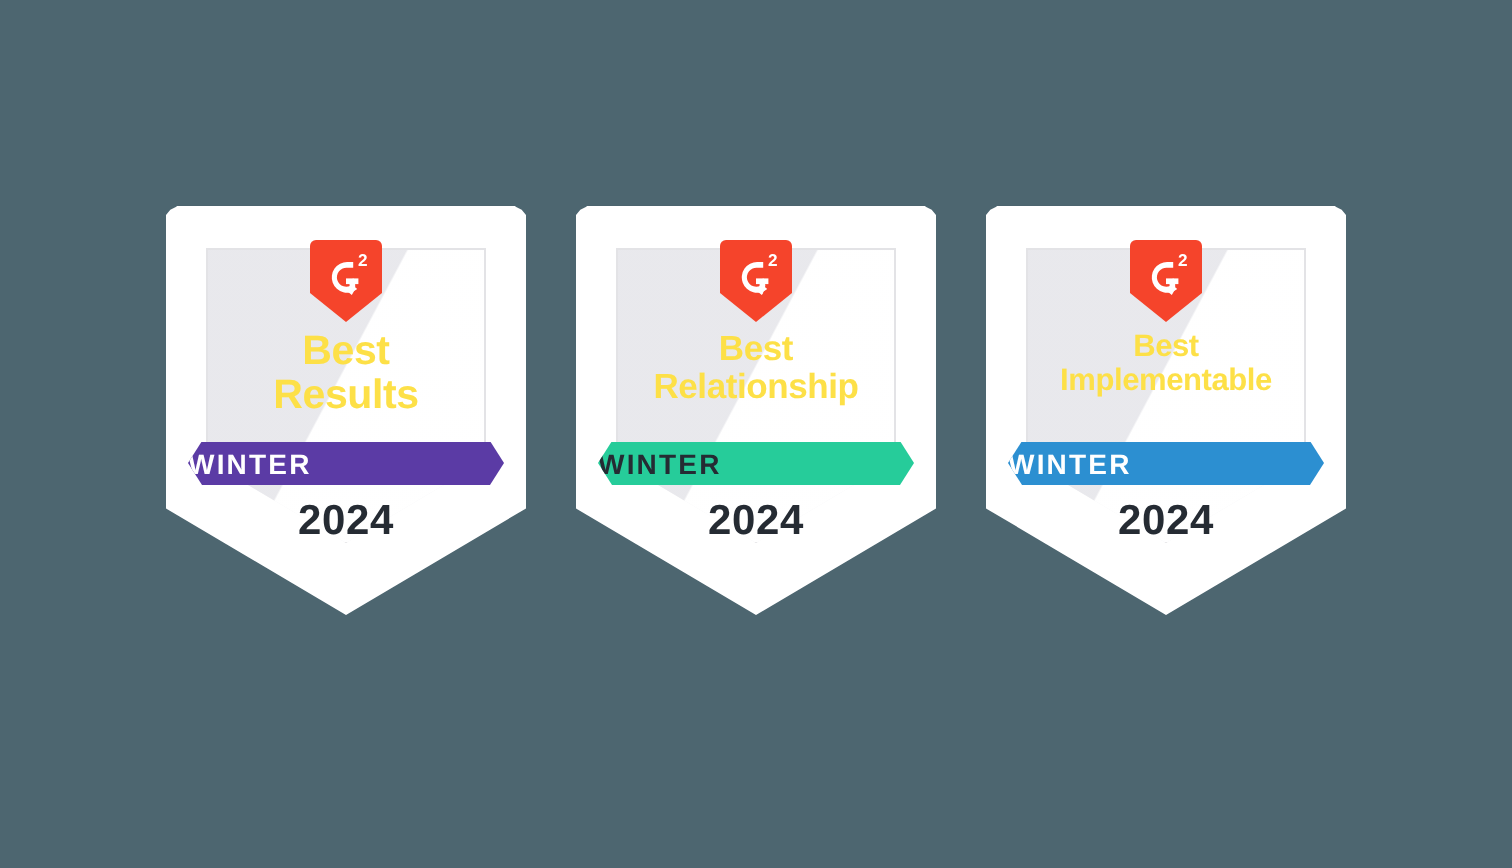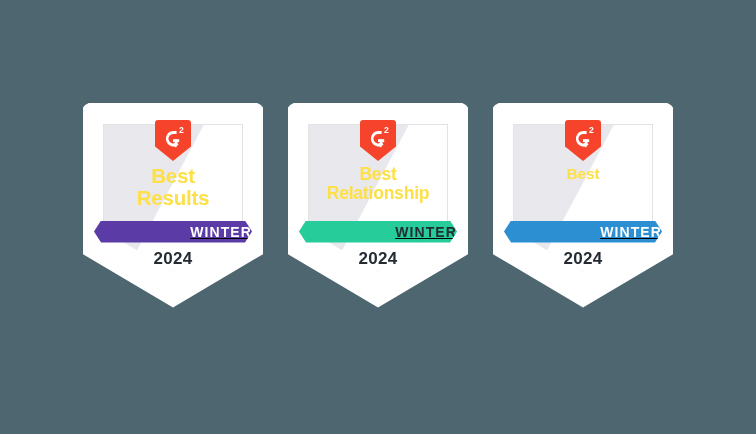--- a/index.html
+++ b/index.html
@@ -119,38 +119,37 @@
     position: absolute;
     top: 118px;
     left: 11px;
     right: 11px;
     height: 22px;
     z-index: 5;
     -webkit-clip-path: polygon(0% 50%, 7px 0%, calc(100% - 7px) 0%, 100% 50%, calc(100% - 7px) 100%, 7px 100%);
     clip-path: polygon(0% 50%, 7px 0%, calc(100% - 7px) 0%, 100% 50%, calc(100% - 7px) 100%, 7px 100%);
     display: flex;
     align-items: center;
-    justify-content: flex-end;
-    text-decoration: underline;
+    justify-content: flex-start;
   }
   .ribbon-label {
     font-size: 14px;
     font-weight: bold;
     letter-spacing: 1.1px;
   }
 
   
   .badge-year {
     position: absolute;
     top: 146px;
     left: 0;
     right: 0;
     z-index: 4;
     text-align: center;
-    font-size: 17px;
+    font-size: 21px;
     font-weight: bold;
     color: #252b33;
     letter-spacing: 0.3px;
   }
 </style>
 </head>
 <body style="background: rgb(77, 102, 112);">
 
 <div id="badge-row">
     <div class="badge">
@@ -208,19 +207,20 @@
     <g fill="#ffffff">
       <path d="M18.6 11.0 a7.7 7.7 0 1 0 5.0 13.55 l-2.45 -2.2 a4.75 4.75 0 1 1 -2.55 -8.45 h3.0 v-2.9 z"></path>
       <path d="M18.0 19.2 h6.2 v2.85 h-6.2 z"></path>
       <path d="M19.2 20.0 a5.2 5.2 0 0 1 -0.6 5.6 l2.3 1.9 a8.0 8.0 0 0 0 0.95 -8.2 z"></path>
       <text x="26.4" y="12.8" font-family="Liberation Sans, sans-serif" font-size="8.6" font-weight="bold" text-anchor="middle">2</text>
     </g>
   </svg>
       </div>
       <div class="badge-title t-sm">
         <span class="line">Best</span>
+        <span class="line">Implementable</span>
       </div>
       <div class="ribbon" style="background: rgb(44, 143, 209);">
         <span class="ribbon-label" style="color: rgb(255, 255, 255);">WINTER</span>
       </div>
       <div class="badge-year">2024</div>
     </div>
   </div>
 
 </body></html>

